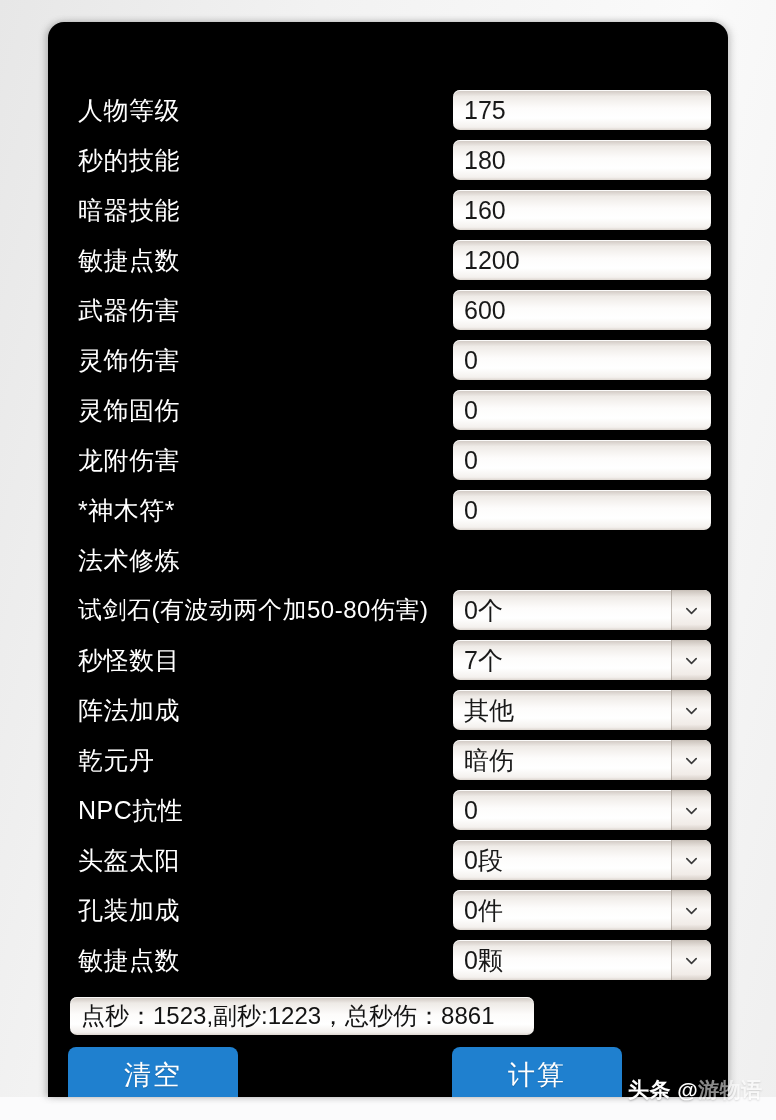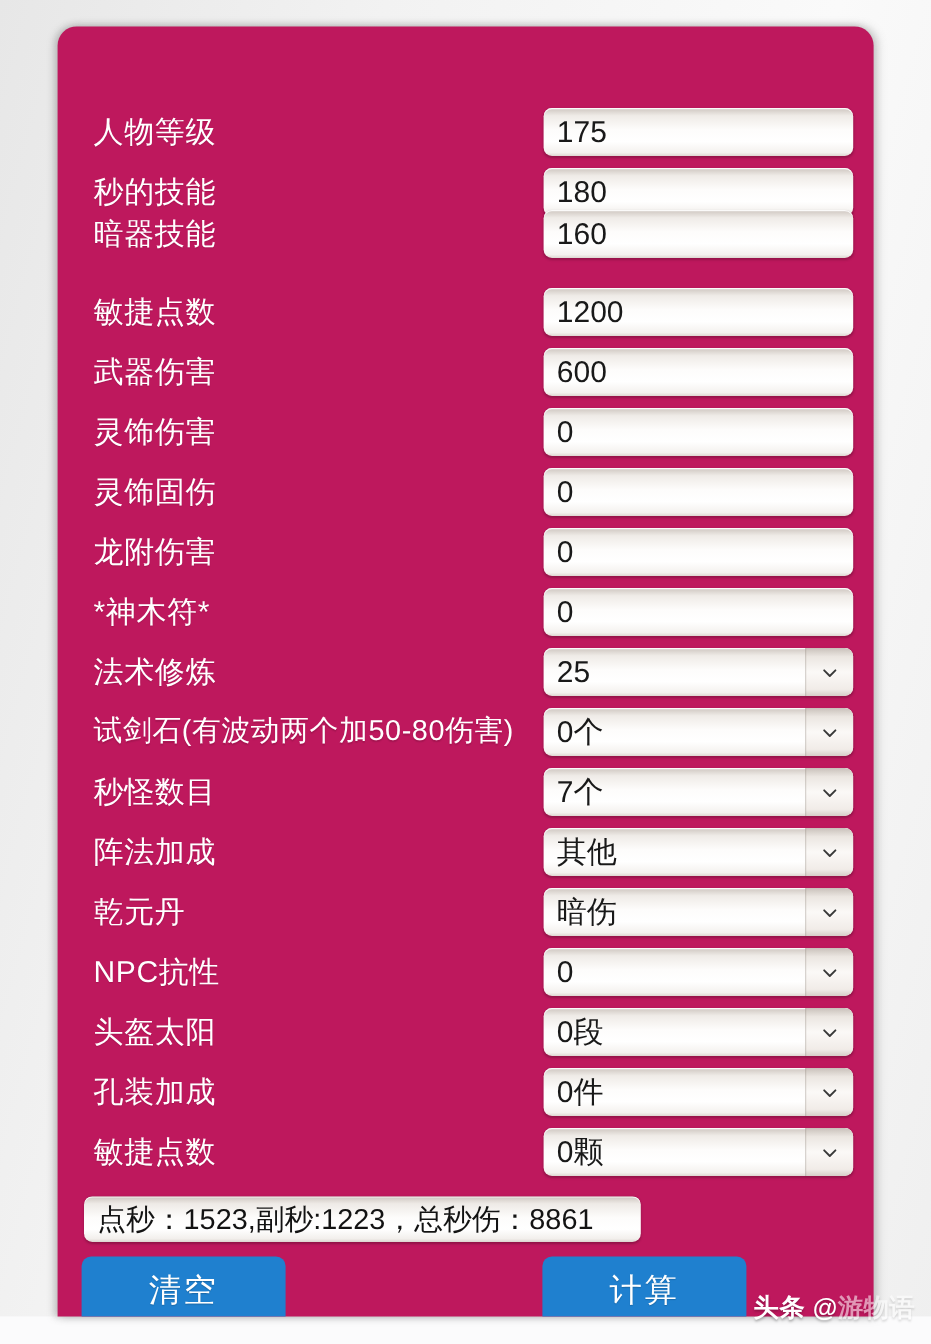--- a/index.html
+++ b/index.html
@@ -27,21 +27,21 @@
     background: #fbfbfc;
   }
 
   
   .app-panel {
     position: absolute;
     left: 48px;
     top: 22px;
     width: 680px;
     height: 1075px;
-    background: #be185d;
+    background: #000000;
     border-radius: 16px 16px 0 0;
     box-shadow: -3px 0 6px rgba(120,120,120,0.38), 3px 0 7px rgba(120,120,120,0.34);
     overflow: hidden;
   }
 
   
   .form-rows {
     position: absolute;
     left: 0;
     top: 0;
@@ -186,21 +186,21 @@
         <div class="control">
           <span class="control-value">175</span>
         </div>
       </div>
       <div class="form-row" style="top: 113px;">
         <div class="row-label">秒的技能</div>
         <div class="control">
           <span class="control-value">180</span>
         </div>
       </div>
-      <div class="form-row" style="top: 148px;">
+      <div class="form-row" style="top: 163px;">
         <div class="row-label">暗器技能</div>
         <div class="control">
           <span class="control-value">160</span>
         </div>
       </div>
       <div class="form-row" style="top: 213px;">
         <div class="row-label">敏捷点数</div>
         <div class="control">
           <span class="control-value">1200</span>
         </div>
@@ -230,28 +230,20 @@
         </div>
       </div>
       <div class="form-row" style="top: 463px;">
         <div class="row-label">*神木符*</div>
         <div class="control">
           <span class="control-value">0</span>
         </div>
       </div>
       <div class="form-row" style="top: 513px;">
         <div class="row-label">法术修炼</div>
-        <div class="control select">
-          <span class="control-value">25</span>
-          <span class="select-arrow-box">
-            <svg class="chev" viewBox="0 0 16 16">
-              <path d="M3 6 L8 11 L13 6" fill="none" stroke="#3b3b3b" stroke-width="1.7" stroke-linecap="round" stroke-linejoin="round"></path>
-            </svg>
-          </span>
-        </div>
       </div>
       <div class="form-row" style="top: 563px;">
         <div class="row-label long">试剑石(有波动两个加50-80伤害)</div>
         <div class="control select">
           <span class="control-value">0个</span>
           <span class="select-arrow-box">
             <svg class="chev" viewBox="0 0 16 16">
               <path d="M3 6 L8 11 L13 6" fill="none" stroke="#3b3b3b" stroke-width="1.7" stroke-linecap="round" stroke-linejoin="round"></path>
             </svg>
           </span>

